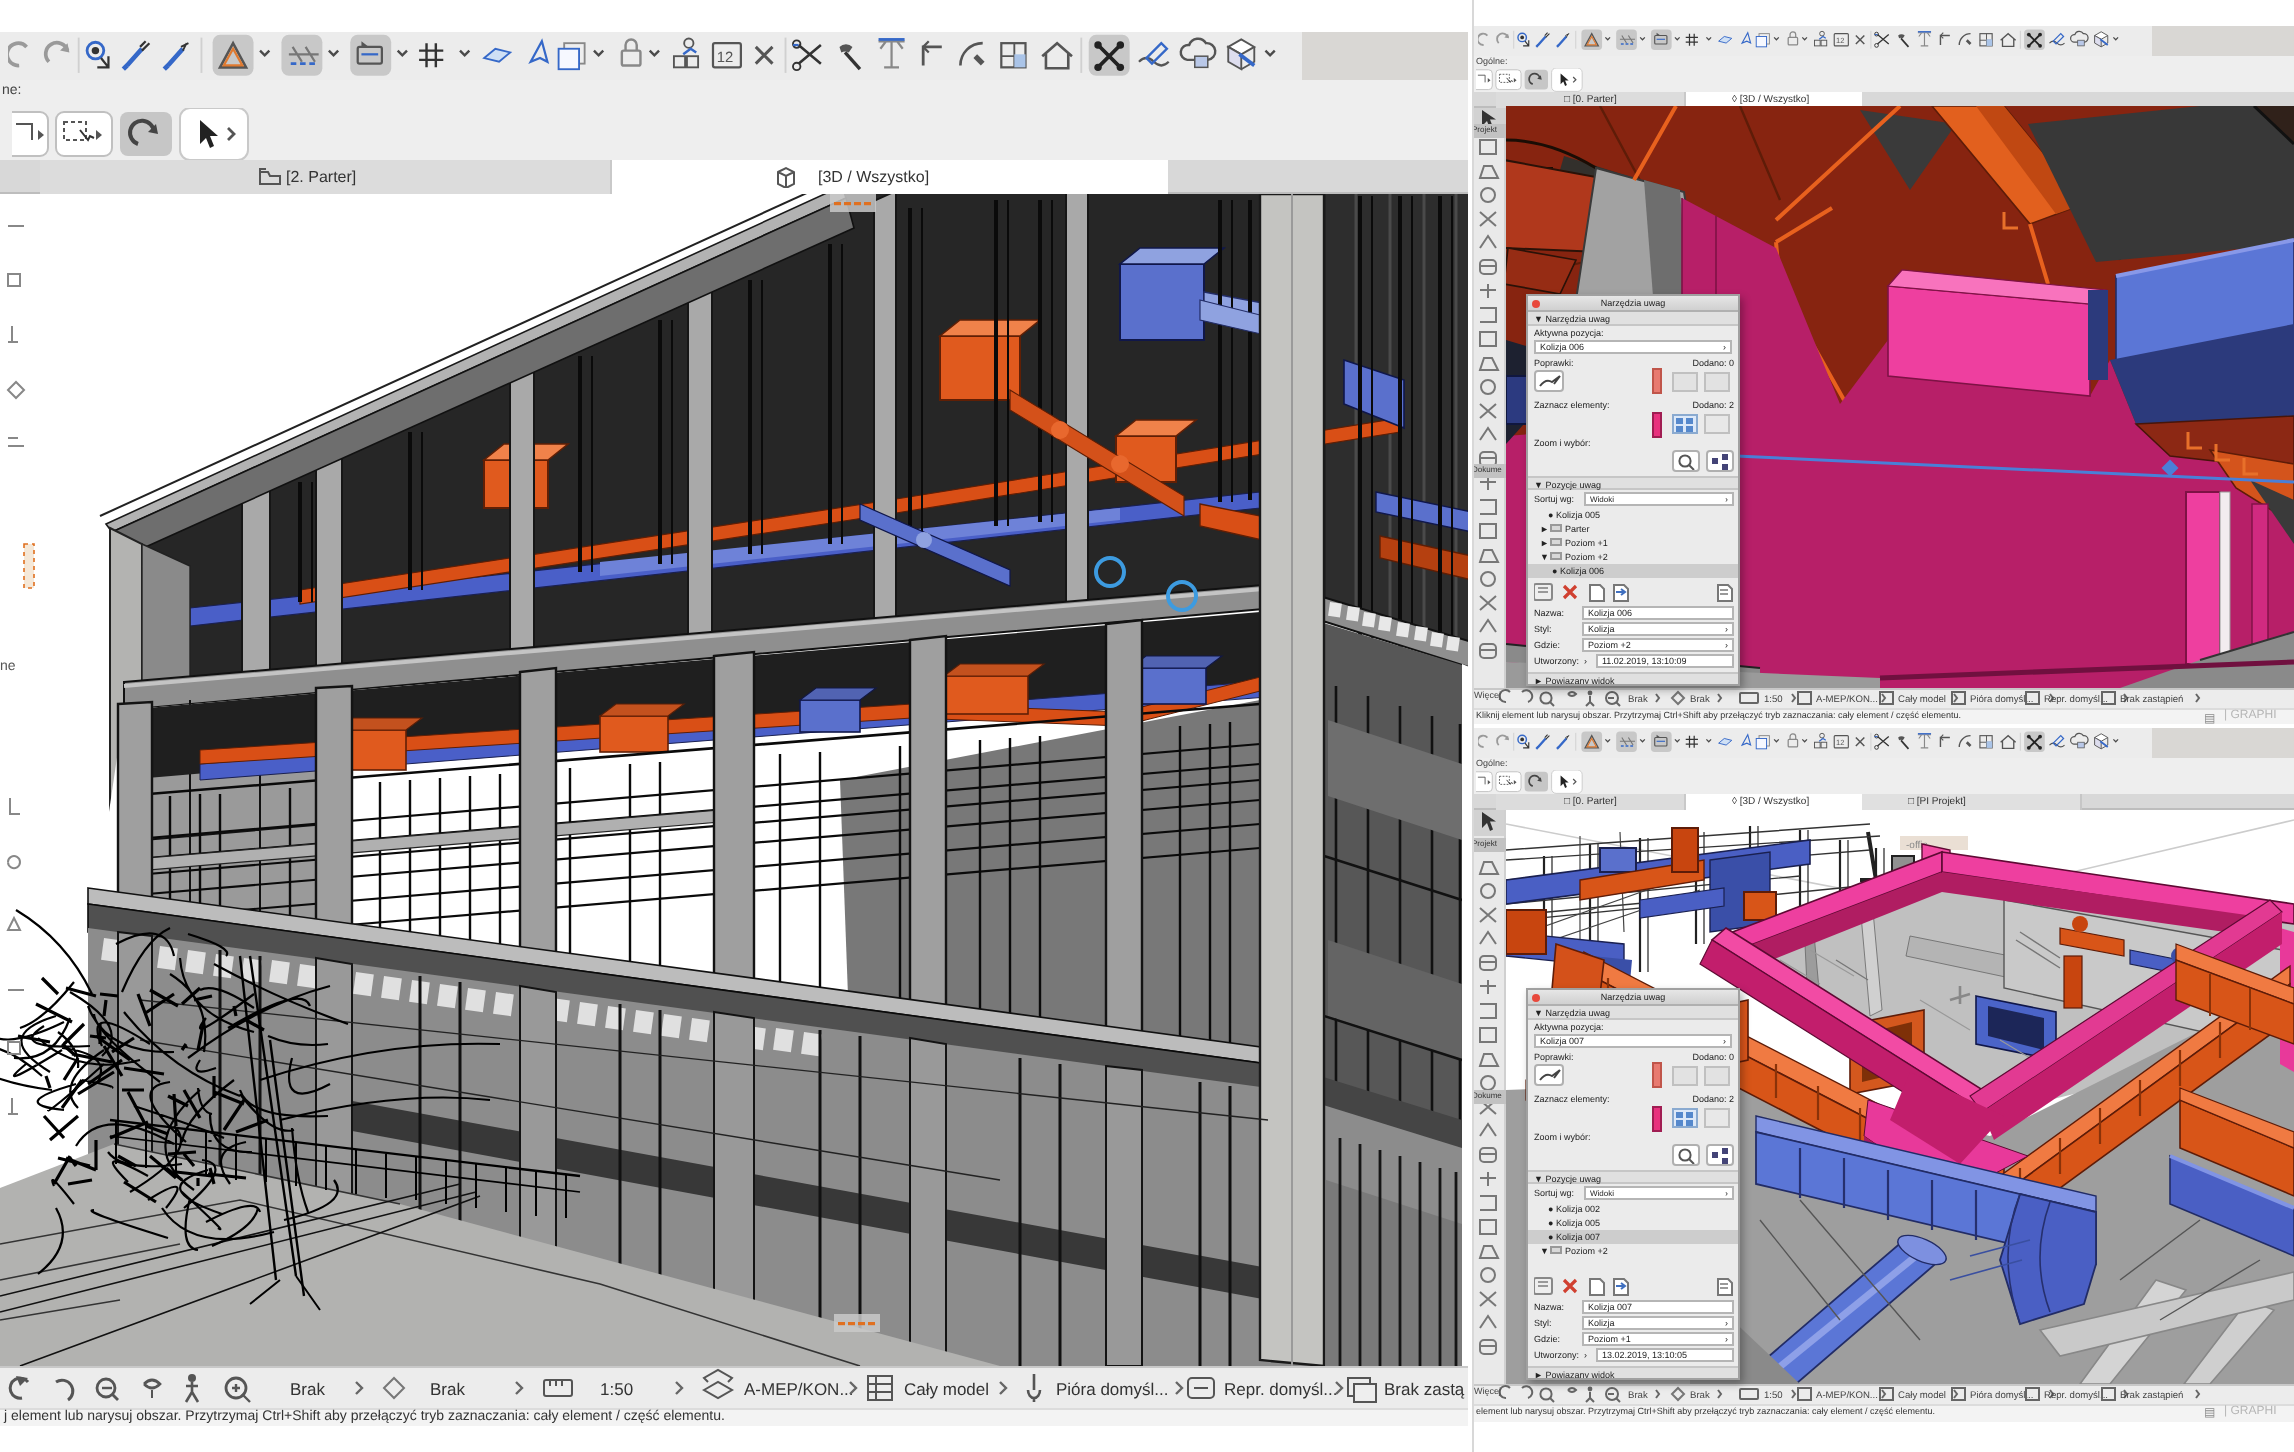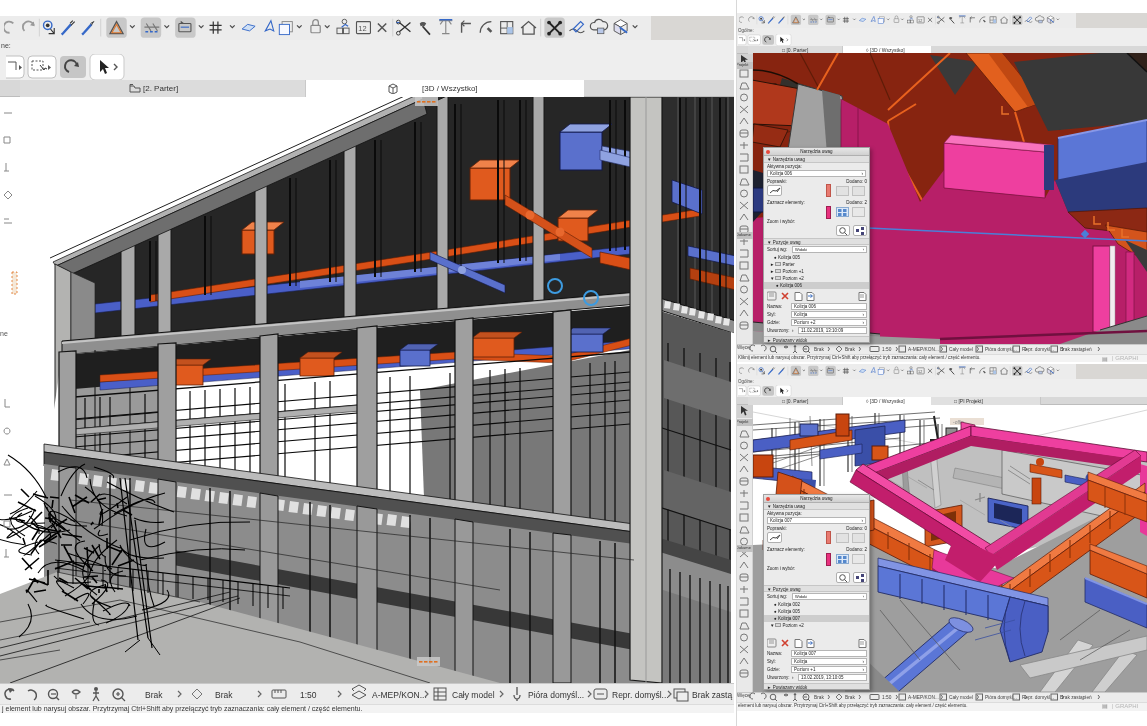--- a/index.html
+++ b/index.html
@@ -107,21 +107,21 @@
 <div class="ab" style="left:0;top:80px;width:736px;height:17px;background:#d8d8d8;border-bottom:1px solid #bdbdbd"></div>
 <div class="ab" style="left:20px;top:80px;width:286px;height:17px;background:#dcdcdc;border-right:1px solid #c9c9c9"></div>
 <div class="ab" style="left:306px;top:80px;width:278px;height:17px;background:#ffffff"></div>
 <svg class="ab" style="left:129px;top:83px" width="12" height="11">
       <path d="M1,9 v-6 h4 l1,2 h5 v4z M1,3 v-1.5 h3" stroke="#555" fill="none"></path>
     </svg>
 <div class="ab" style="left:143px;top:84px;font-size:8px;color:#333">[2. Parter]</div>
 <svg class="ab" style="left:387px;top:83px" width="12" height="11">
       <path d="M2,3 l4,-2 4,2 v6 l-4,2 -4,-2z M2,3 l4,2 4,-2 M6,5 v6" stroke="#555" fill="none"></path>
     </svg>
-<div class="ab" style="left:422px;top:84px;font-size:8px;color:#333">[3D / Wszystko]</div>
+<div class="ab" style="left:409px;top:84px;font-size:8px;color:#333">[3D / Wszystko]</div>
 <svg class="ab" style="left:0;top:97px" width="736" height="586" viewBox="0 97 736 586">
       <polygon points="57,266 420,97 736,97 736,332 637,303 62,349" fill="#262626"></polygon>
       <polygon points="663,97 736,97 736,330 663,306" fill="#2d2d2d"></polygon>
       <line x1="678" y1="97" x2="678" y2="313" stroke="#4a4a4a" stroke-width="1.5"></line>
       <line x1="695" y1="97" x2="695" y2="318" stroke="#4a4a4a" stroke-width="1.5"></line>
       <line x1="712" y1="97" x2="712" y2="323" stroke="#4a4a4a" stroke-width="1.5"></line>
       <line x1="728" y1="97" x2="728" y2="328" stroke="#4a4a4a" stroke-width="1.5"></line>
       <polygon points="95,304 630,246 630,254 95,313" fill="#4a5fc8" stroke="#1a2050" stroke-width="0.6"></polygon>
       <polygon points="300,281 560,254 560,260 300,288" fill="#6e82d8"></polygon>
       <polygon points="150,295 445,250 700,209 700,216 445,257 150,302" fill="#d94f16" stroke="#5e1e05" stroke-width="0.6"></polygon>

